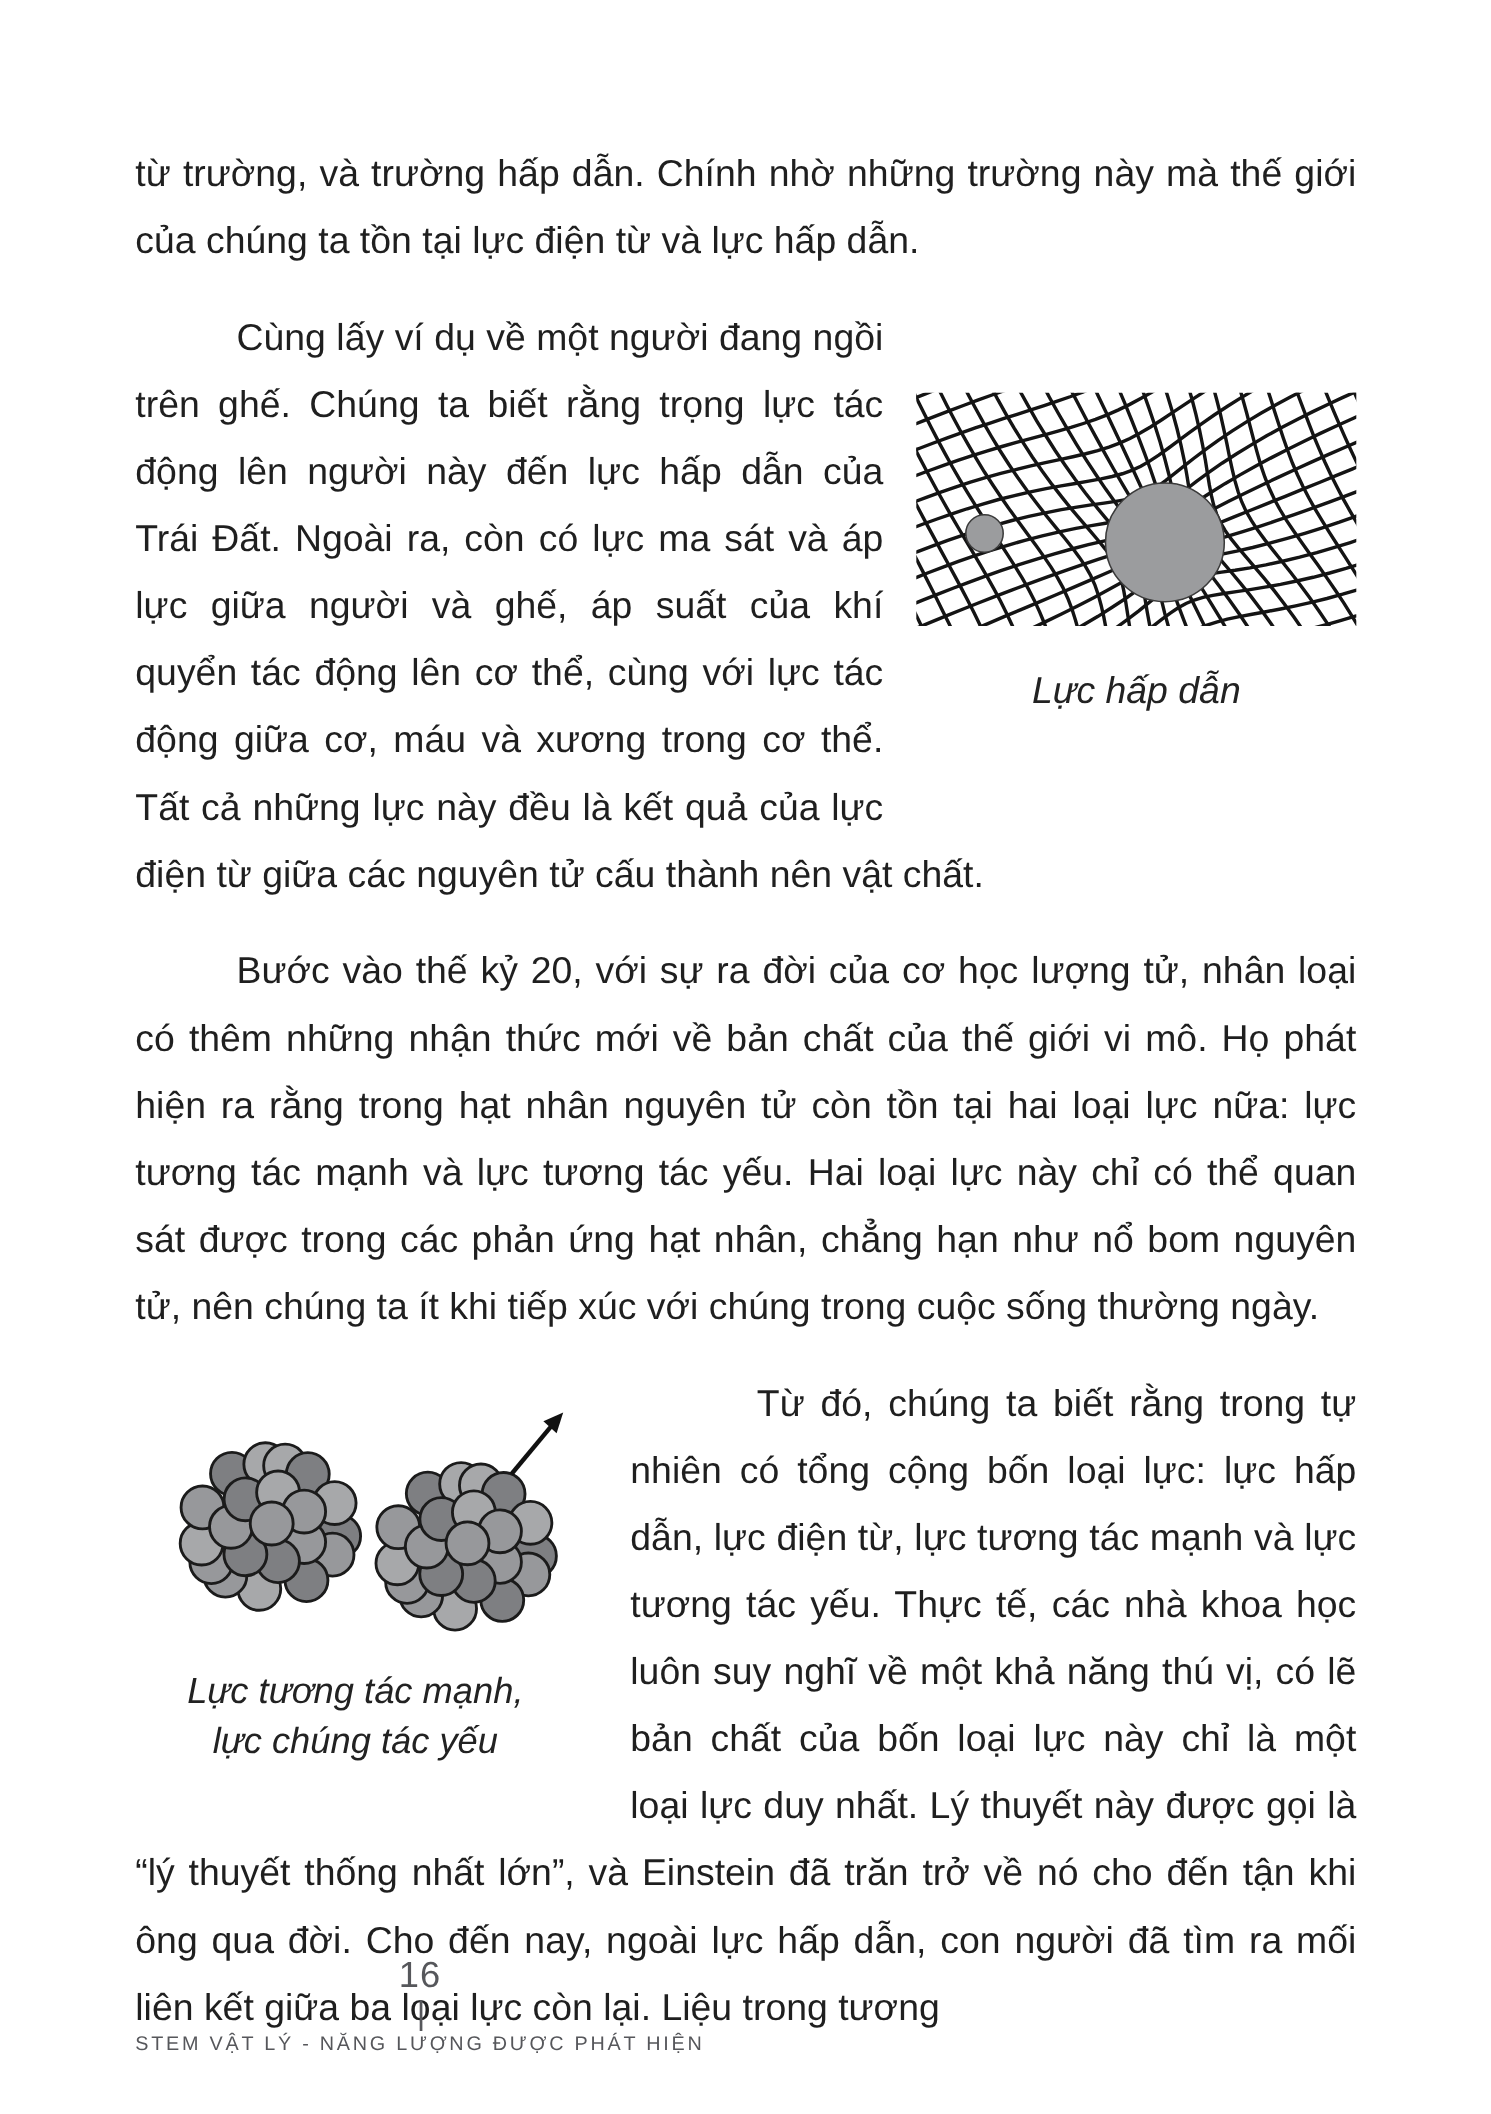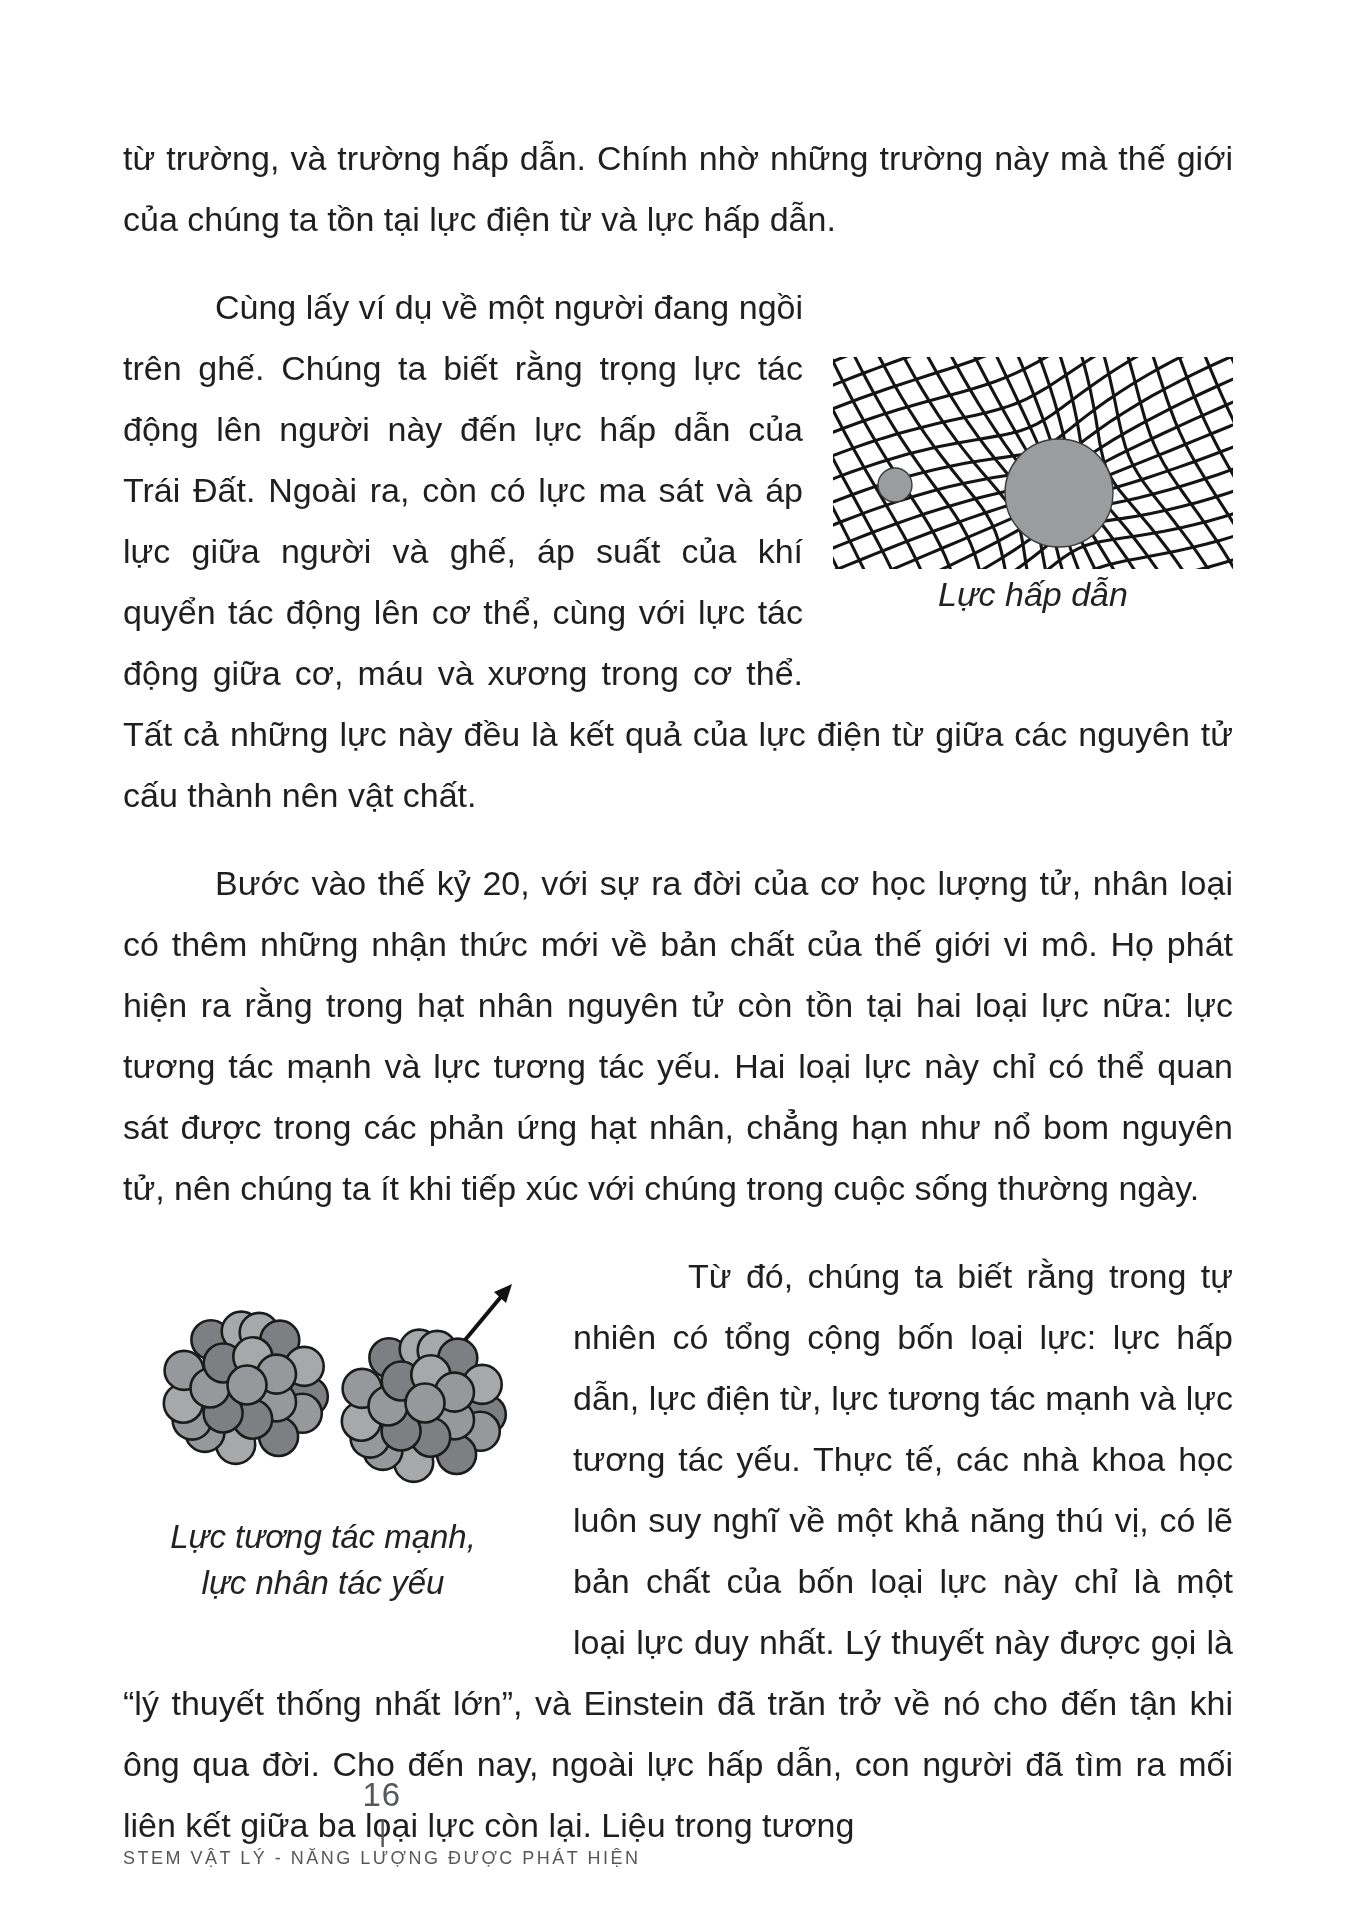--- a/index.html
+++ b/index.html
@@ -18,21 +18,21 @@
   .indent{text-indent:92px;}
   .indent-lg{text-indent:115px;}
 
   
   .fig-right{
     float:right;width:400px;margin:0 0 70px 30px;text-align:center;
   }
   .fig-right svg{display:block;margin-top:80px;}
   .fig-caption{
     font-size:34px;line-height:50px;font-style:italic;color:#222;
-    margin-top:0;text-align:center;text-indent:0;
+    margin-top:34px;text-align:center;text-indent:0;
   }
   
   .fig-left{
     float:left;width:400px;margin:20px 50px 40px 0;text-align:center;
   }
   .fig-left svg{display:block;}
   .fig-caption2{
     font-size:33px;line-height:46px;font-style:italic;color:#222;
     margin-top:8px;text-indent:0;
   }
@@ -193,21 +193,21 @@
             <circle cx="331.5" cy="126.1" r="19.5" fill="#97989b"></circle>
             <circle cx="302.0" cy="137.0" r="19.5" fill="#97989b"></circle>
           </g>
         <g>
           <line class="arrow-line" x1="342" y1="74" x2="382" y2="26"></line>
           <polygon class="arrow-head" points="389,18 371,26 383,37"></polygon>
         </g>
       </svg>
       <figcaption>
         <div class="fig-caption2">Lực tương tác mạnh,</div>
-        <div class="fig-caption2" style="margin-top:0">lực nhân tác yếu</div>
+        <div class="fig-caption2" style="margin-top:0">lực chúng tác yếu</div>
       </figcaption>
     </figure>
     <b>Từ đó, chúng ta biết rằng trong tự nhiên có tổng cộng bốn loại lực: lực hấp dẫn, lực điện từ, lực tương tác mạnh và lực tương tác yếu.</b><span> Thực tế, các nhà khoa học luôn suy nghĩ về một khả năng thú vị, có lẽ bản chất của bốn loại lực này chỉ là một loại lực duy nhất. Lý thuyết này được gọi là “lý thuyết thống nhất lớn”, và Einstein đã trăn trở về nó cho đến tận khi ông qua đời. Cho đến nay, ngoài lực hấp dẫn, con người đã tìm ra mối liên kết giữa ba loại lực còn lại. Liệu trong tương</span>
   </div>
 
 </div>
 
 <div class="footer">
   <span class="pagenum">16</span>
   <span class="sep">|</span>

